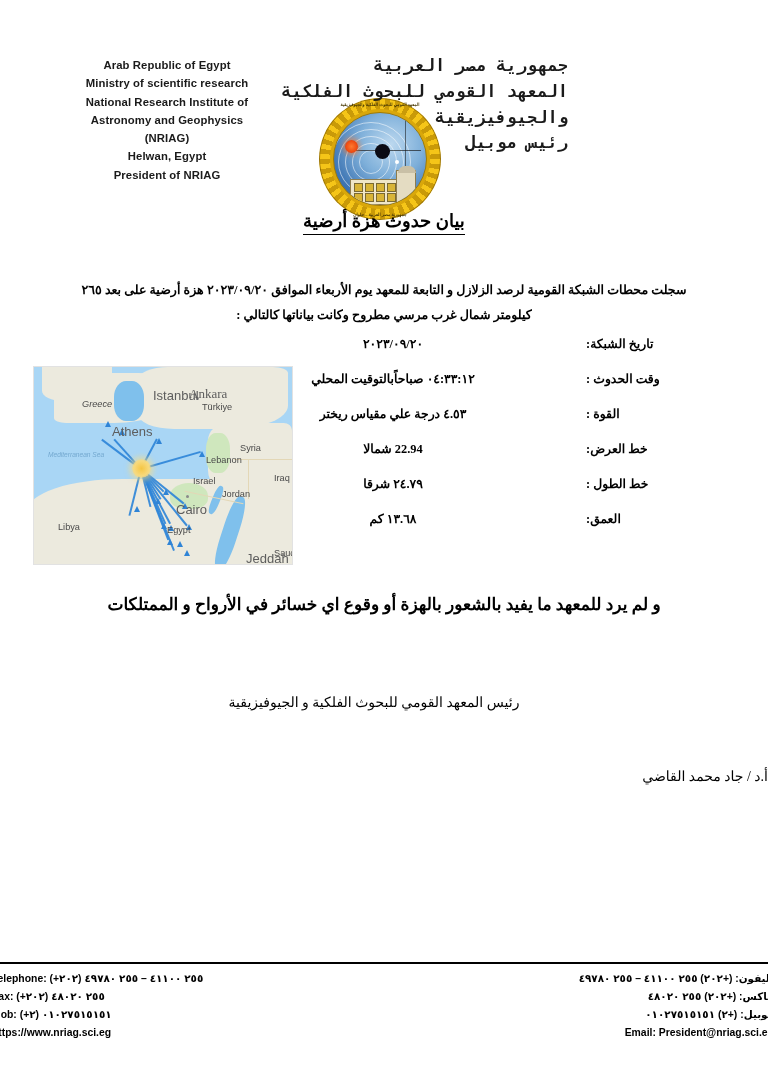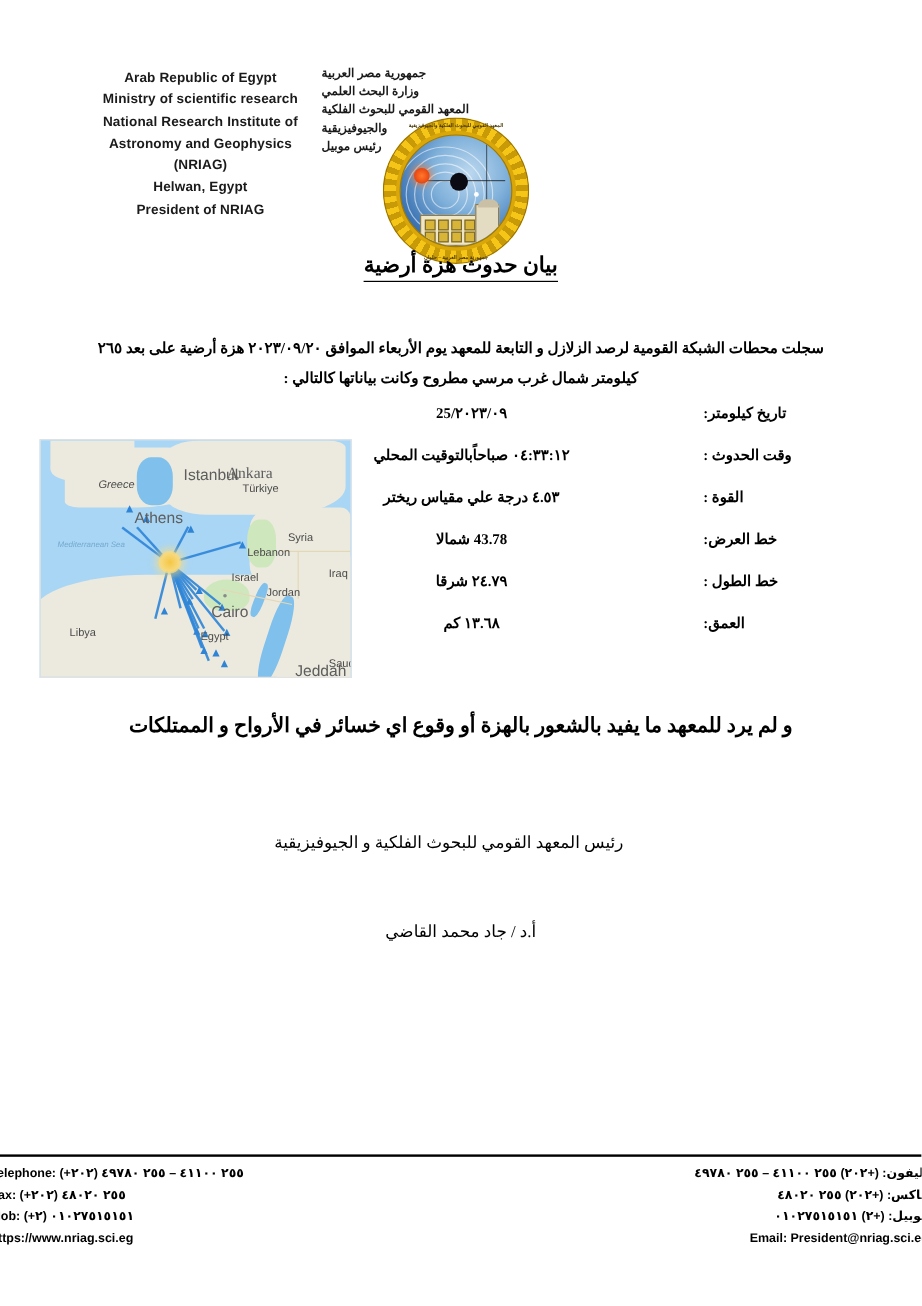--- a/index.html
+++ b/index.html
@@ -35,24 +35,24 @@
     font-weight: bold;
     line-height: 1.62;
     color: #1a1a1a;
     letter-spacing: 0.1px;
   }
   .lh-ar {
     position: absolute;
     right: 40px;
     top: 6px;
     width: 300px;
-    text-align: left;
-    direction: rtl;
-    font-family: Liberation Sans, sans-serif;
-    font-size: 10px;
+    text-align: right;
+    direction: rtl;
+    font-family: Liberation Mono, monospace;
+    font-size: 17px;
     font-weight: bold;
     line-height: 1.52;
     color: #1a1a1a;
   }
   .lh-ar div, .lh-en div { white-space: nowrap; }
 
   
   .logo-wrap {
     position: absolute;
     left: 319px;
@@ -365,21 +365,20 @@
     text-align: center;
     direction: rtl;
     font-size: 14px;
     color: #000;
   }
   .sig-name {
     position: absolute;
     top: 768px;
     left: 0;
     width: 768px;
-    text-align: center;
     direction: rtl;
     font-size: 14px;
     color: #000;
   }
 
   
   .footer-rule {
     position: absolute;
     left: 0;
     top: 962px;
@@ -464,21 +463,20 @@
         <div class="tower"></div>
         <div class="tower-dome"></div>
       </div>
     </div>
     <div class="logo-txt-top">المعهد القومي للبحوث الفلكية والجيوفيزيقية</div>
     <div class="logo-txt-bot">جمهورية مصر العربية – حلوان</div>
   </div>
 
   <div class="lh-ar">
     <div>جمهورية مصر العربية</div>
-    <div>وزارة البحث العلمي</div>
     <div>المعهد القومي للبحوث الفلكية</div>
     <div>والجيوفيزيقية</div>
     <div>رئيس موبيل</div>
   </div>
 </div>
 
 <div class="doc-title">
   <span>بيان حدوث هزة أرضية</span>
 </div>
 
@@ -550,34 +548,34 @@
   <div class="map-label big" style="left:240px;top:106px;">Iraq</div>
   <div class="map-label" style="left:142px;top:135px;">Cairo</div>
   <div class="map-label big" style="left:133px;top:158px;">Egypt</div>
   <div class="map-label big" style="left:24px;top:155px;">Libya</div>
   <div class="map-label" style="left:212px;top:184px;">Jeddah</div>
   <div class="map-label big" style="left:240px;top:181px;">Saudi</div>
 </div>
 
 <div class="data-table">
   <div class="data-row">
-    <div class="data-label">تاريخ كيلومتر:</div>
-    <div class="data-value">٢٠٢٣/٠٩/25</div>
+    <div class="data-label">تاريخ الشبكة:</div>
+    <div class="data-value">٢٠٢٣/٠٩/٢٠</div>
   </div>
   <div class="data-row">
     <div class="data-label">وقت الحدوث :</div>
     <div class="data-value">٠٤:٣٣:١٢ صباحاًبالتوقيت المحلي</div>
   </div>
   <div class="data-row">
     <div class="data-label">القوة :</div>
     <div class="data-value">٤.٥٣ درجة علي  مقياس ريختر</div>
   </div>
   <div class="data-row">
     <div class="data-label">خط العرض:</div>
-    <div class="data-value">43.78  شمالا</div>
+    <div class="data-value">22.94  شمالا</div>
   </div>
   <div class="data-row">
     <div class="data-label">خط الطول :</div>
     <div class="data-value">٢٤.٧٩ شرقا</div>
   </div>
   <div class="data-row">
     <div class="data-label">العمق:</div>
     <div class="data-value">١٣.٦٨  كم</div>
   </div>
 </div>

